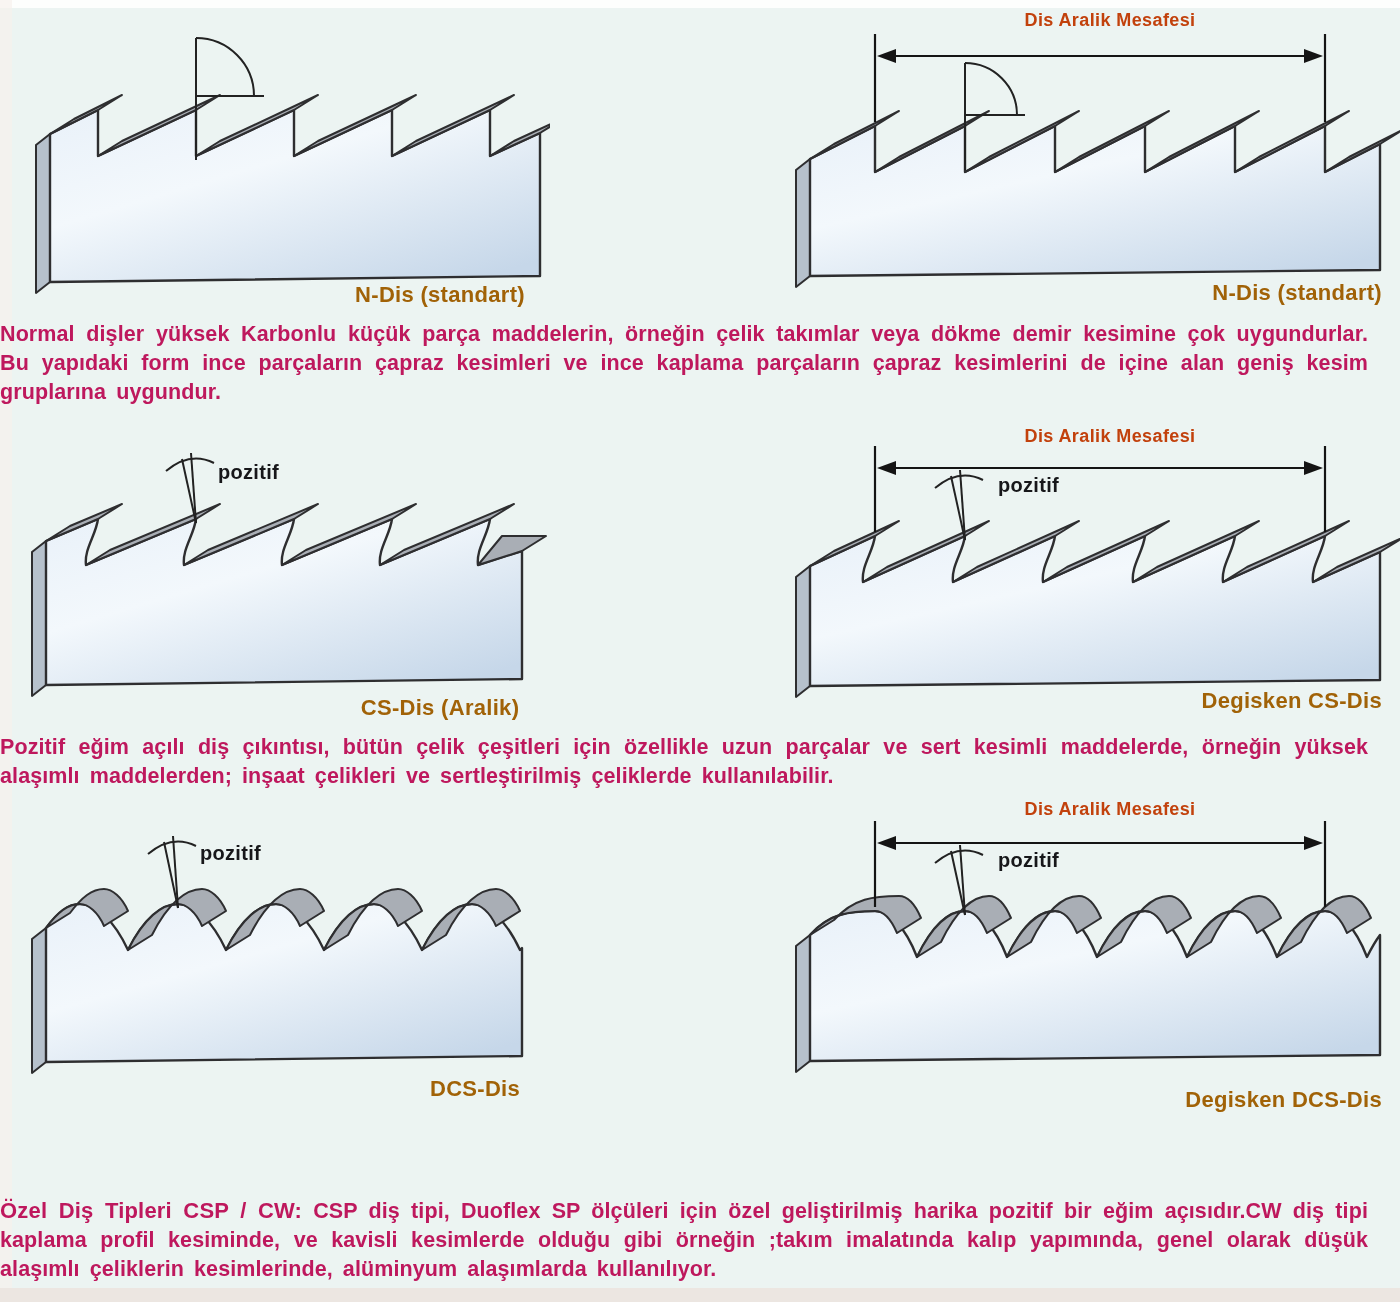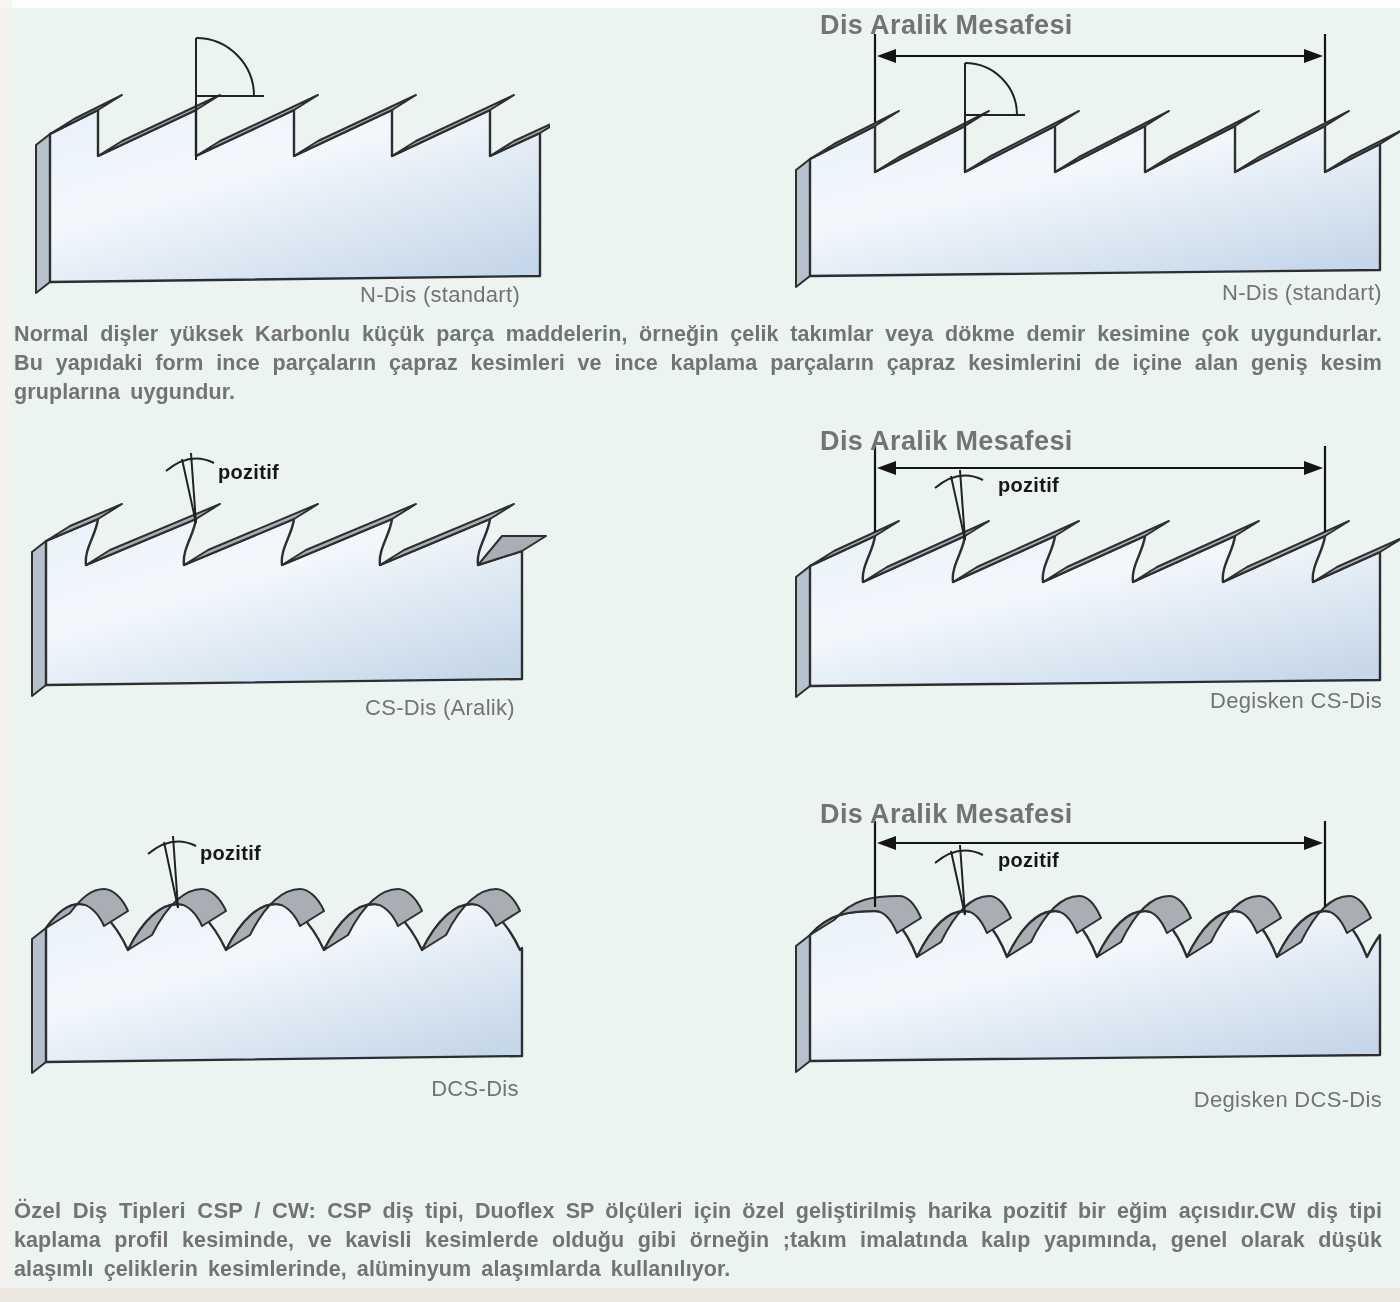--- a/index.html
+++ b/index.html
@@ -10,36 +10,36 @@
   }
   .edge-top    { position:absolute; left:0; top:0; width:1400px; height:8px; background:#fdfefd; }
   .edge-left   { position:absolute; left:0; top:0; width:12px; height:1302px; background:#f7f1ec; opacity:.7; }
   .edge-bottom { position:absolute; left:0; top:1288px; width:1400px; height:14px; background:#ece6e1; }
 
   .fig { position:absolute; }
   .fig svg { position:absolute; left:0; top:0; }
 
   .fig-label {
     position:absolute; white-space:nowrap;
-    font-weight:normal; font-size:22px; color:#737373; letter-spacing:0.3px;
+    font-weight:bold; font-size:22px; color:#a16207; letter-spacing:0.3px;
   }
   .fig-label.centered { transform:translateX(-50%); }
   .dim-label {
-    position:absolute; left:60px; right:0; text-align:left; white-space:nowrap;
-    font-weight:bold; font-size:27px; color:#737373; letter-spacing:0.4px;
+    position:absolute; left:60px; right:0; text-align:center; white-space:nowrap;
+    font-weight:bold; font-size:18px; color:#c2410c; letter-spacing:0.4px;
   }
   .angle-label {
     position:absolute; white-space:nowrap;
     font-weight:bold; font-size:20px; color:#17171a; letter-spacing:0.3px;
   }
 
   .para {
-    position:absolute; left:14px; width:1376px;
+    position:absolute; left:0; width:1376px;
     font-size:21.5px; line-height:29px; font-weight:bold;
-    color:#737373; text-align:justify; word-spacing:4px; letter-spacing:0.1px;
+    color:#be185d; text-align:justify; word-spacing:4px; letter-spacing:0.1px;
     padding-right:8px;
   }
   .para .lead { font-size:22px; letter-spacing:0.2px; }
 
   
   .fig-a .fig-label { left:430px; top:272px; }
   .fig-b .fig-label { right:18px; top:272px; }
   .fig-c .fig-label { left:430px; top:272px; }
   .fig-d .fig-label { right:18px; top:268px; }
   .fig-e .fig-label { left:465px; top:276px; }
@@ -195,20 +195,21 @@
         <path class="dim" d="M 127 48 L 553 48"></path>
         <polygon class="dimarrow" points="117,48 136,41 136,55"></polygon>
         <polygon class="dimarrow" points="563,48 544,41 544,55"></polygon>
       </g>
     </svg>
     <div class="dim-label">Dis Aralik Mesafesi</div>
     <div class="angle-label">pozitif</div>
     <div class="fig-label">Degisken CS-Dis</div>
   </div>
 
+  <p class="para" style="top:733px;"><span>Pozitif eğim açılı diş çıkıntısı, bütün çelik çeşitleri için özellikle uzun parçalar ve sert kesimli maddelerde, örneğin yüksek alaşımlı maddelerden; inşaat çelikleri ve sertleştirilmiş çeliklerde kullanılabilir.</span></p>
 
   <div class="fig fig-e" style="left:10px; top:800px; width:540px; height:305px;">
     <svg width="540" height="305" viewBox="0 0 540 305">
       <defs>
         <linearGradient id="gradE" x1="0" y1="0" x2="0.85" y2="1">
           <stop offset="0" stop-color="#e9f1f9"></stop>
             <stop offset="0.4" stop-color="#f3f8fc"></stop>
             <stop offset="1" stop-color="#c6d7e9"></stop>
         </linearGradient>
       </defs>

